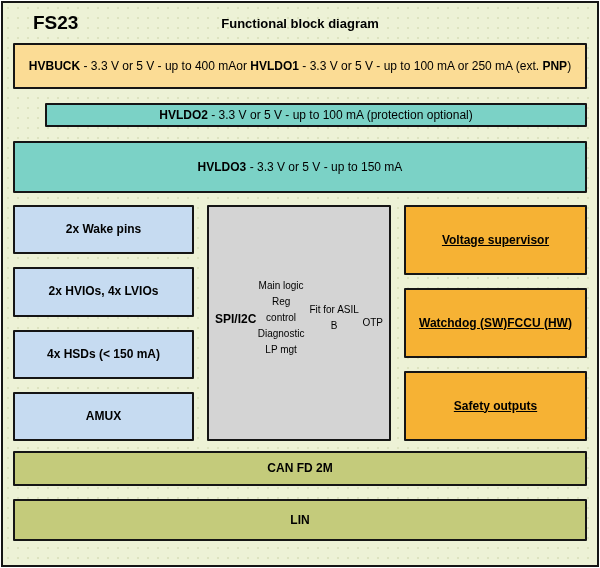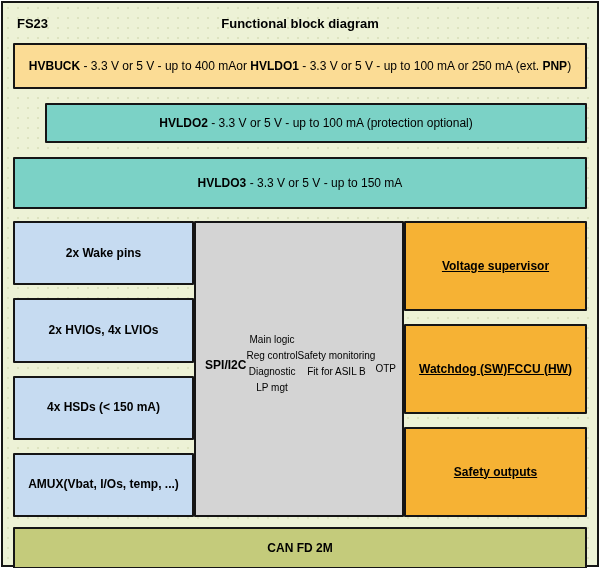--- a/index.html
+++ b/index.html
@@ -16,22 +16,22 @@
     box-sizing: border-box;
     padding: 6px 10px 8px 10px;
     display: flex; flex-direction: column;
   }
   .header {
     position: relative; height: 28px; flex: none;
     display: flex; align-items: center; justify-content: center;
     margin-bottom: 6px;
   }
   .chip-name {
-    position: absolute; left: 4px; top: 50%; transform: translateY(-50%);
-    font-weight: 700; font-size: 13px;
+    position: absolute; left: 20px; top: 50%; transform: translateY(-50%);
+    font-weight: 700; font-size: 19px;
   }
   .diagram-title { font-weight: 700; font-size: 13px; }
 
   .block {
     border: 2px solid #151515; border-radius: 1px;
     box-sizing: border-box;
     display: flex; 
     align-items: center; justify-content: center;
     text-align: center;
     font-size: 12px; font-weight: 700;
@@ -39,37 +39,38 @@
     line-height: 15px;
   }
   .tan   { background: #fbdc95; }
   .teal  { background: #7bd2c6; }
   .blue  { background: #c6dbf1; }
   .gray  { background: #d4d4d4; }
   .orange{ background: #f6b234; text-decoration: underline; }
   .olive { background: #c4cb7b; }
 
   .b-hvbuck { height: 46px; margin-bottom: 14px; }
-  .b-hvldo2 { height: 40px; margin-bottom: 14px; margin-left: 32px; }
+  .b-hvldo2 { height: 24px; margin-bottom: 14px; margin-left: 32px; }
   .b-hvldo3 { height: 52px; margin-bottom: 12px; }
 
   .middle {
-    height: 296px; flex: none; margin-bottom: 10px;
+    height: 236px; flex: none; margin-bottom: 10px;
     display: grid; grid-template-columns: 181px 1fr 183px;
+    column-gap: 13px;
   }
   .side-col { display: flex; flex-direction: column; gap: 13px; }
   .side-col .block { flex: 1 1 0; }
 
   .core { padding: 11px 6px; justify-content: flex-end; }
   .core-title { font-weight: 700; font-size: 12px; margin-bottom: 7px; }
   .core-line { font-weight: 400; font-size: 10px; line-height: 16px; }
   .core-group { margin-bottom: 10px; }
   .core-group:last-child { margin-bottom: 0; }
 
-  .b-can { height: 42px; margin-bottom: 13px; }
+  .b-can { height: 35px; margin-bottom: 13px; }
   .b-lin { height: 42px; }
 
   .seg-b { font-weight: 700; }
   .seg-r { font-weight: 400; }
   .sub-line { font-weight: 400; }
 </style>
 </head>
 <body>
 
 <div class="frame">
@@ -99,34 +100,32 @@
         <div>2x Wake pins</div>
       </div>
       <div class="block blue">
         <div>2x HVIOs, 4x LVIOs</div>
       </div>
       <div class="block blue">
         <div>4x HSDs (&lt; 150 mA)</div>
       </div>
       <div class="block blue">
         <div>AMUX</div>
-        <div>(Vbat, I/Os, temp, ...)</div>
       </div>
     </div>
 
     <div class="block gray core">
       <div class="core-title">SPI/I2C</div>
       <div class="core-group">
         <div class="core-line">Main logic</div>
         <div class="core-line">Reg control</div>
         <div class="core-line">Diagnostic</div>
         <div class="core-line">LP mgt</div>
       </div>
       <div class="core-group">
-        <div class="core-line">Safety monitoring</div>
         <div class="core-line">Fit for ASIL B</div>
       </div>
       <div class="core-group">
         <div class="core-line">OTP</div>
       </div>
     </div>
 
     <div class="side-col">
       <div class="block orange">
         <div>Voltage supervisor</div>
@@ -139,14 +138,17 @@
         <div>Safety outputs</div>
       </div>
     </div>
 
   </div>
 
   <div class="block olive b-can">
     <div>CAN FD 2M</div>
   </div>
 
+  <div class="block olive b-lin">
+    <div>LIN</div>
+  </div>
 
 </div>
 
 </body></html>

